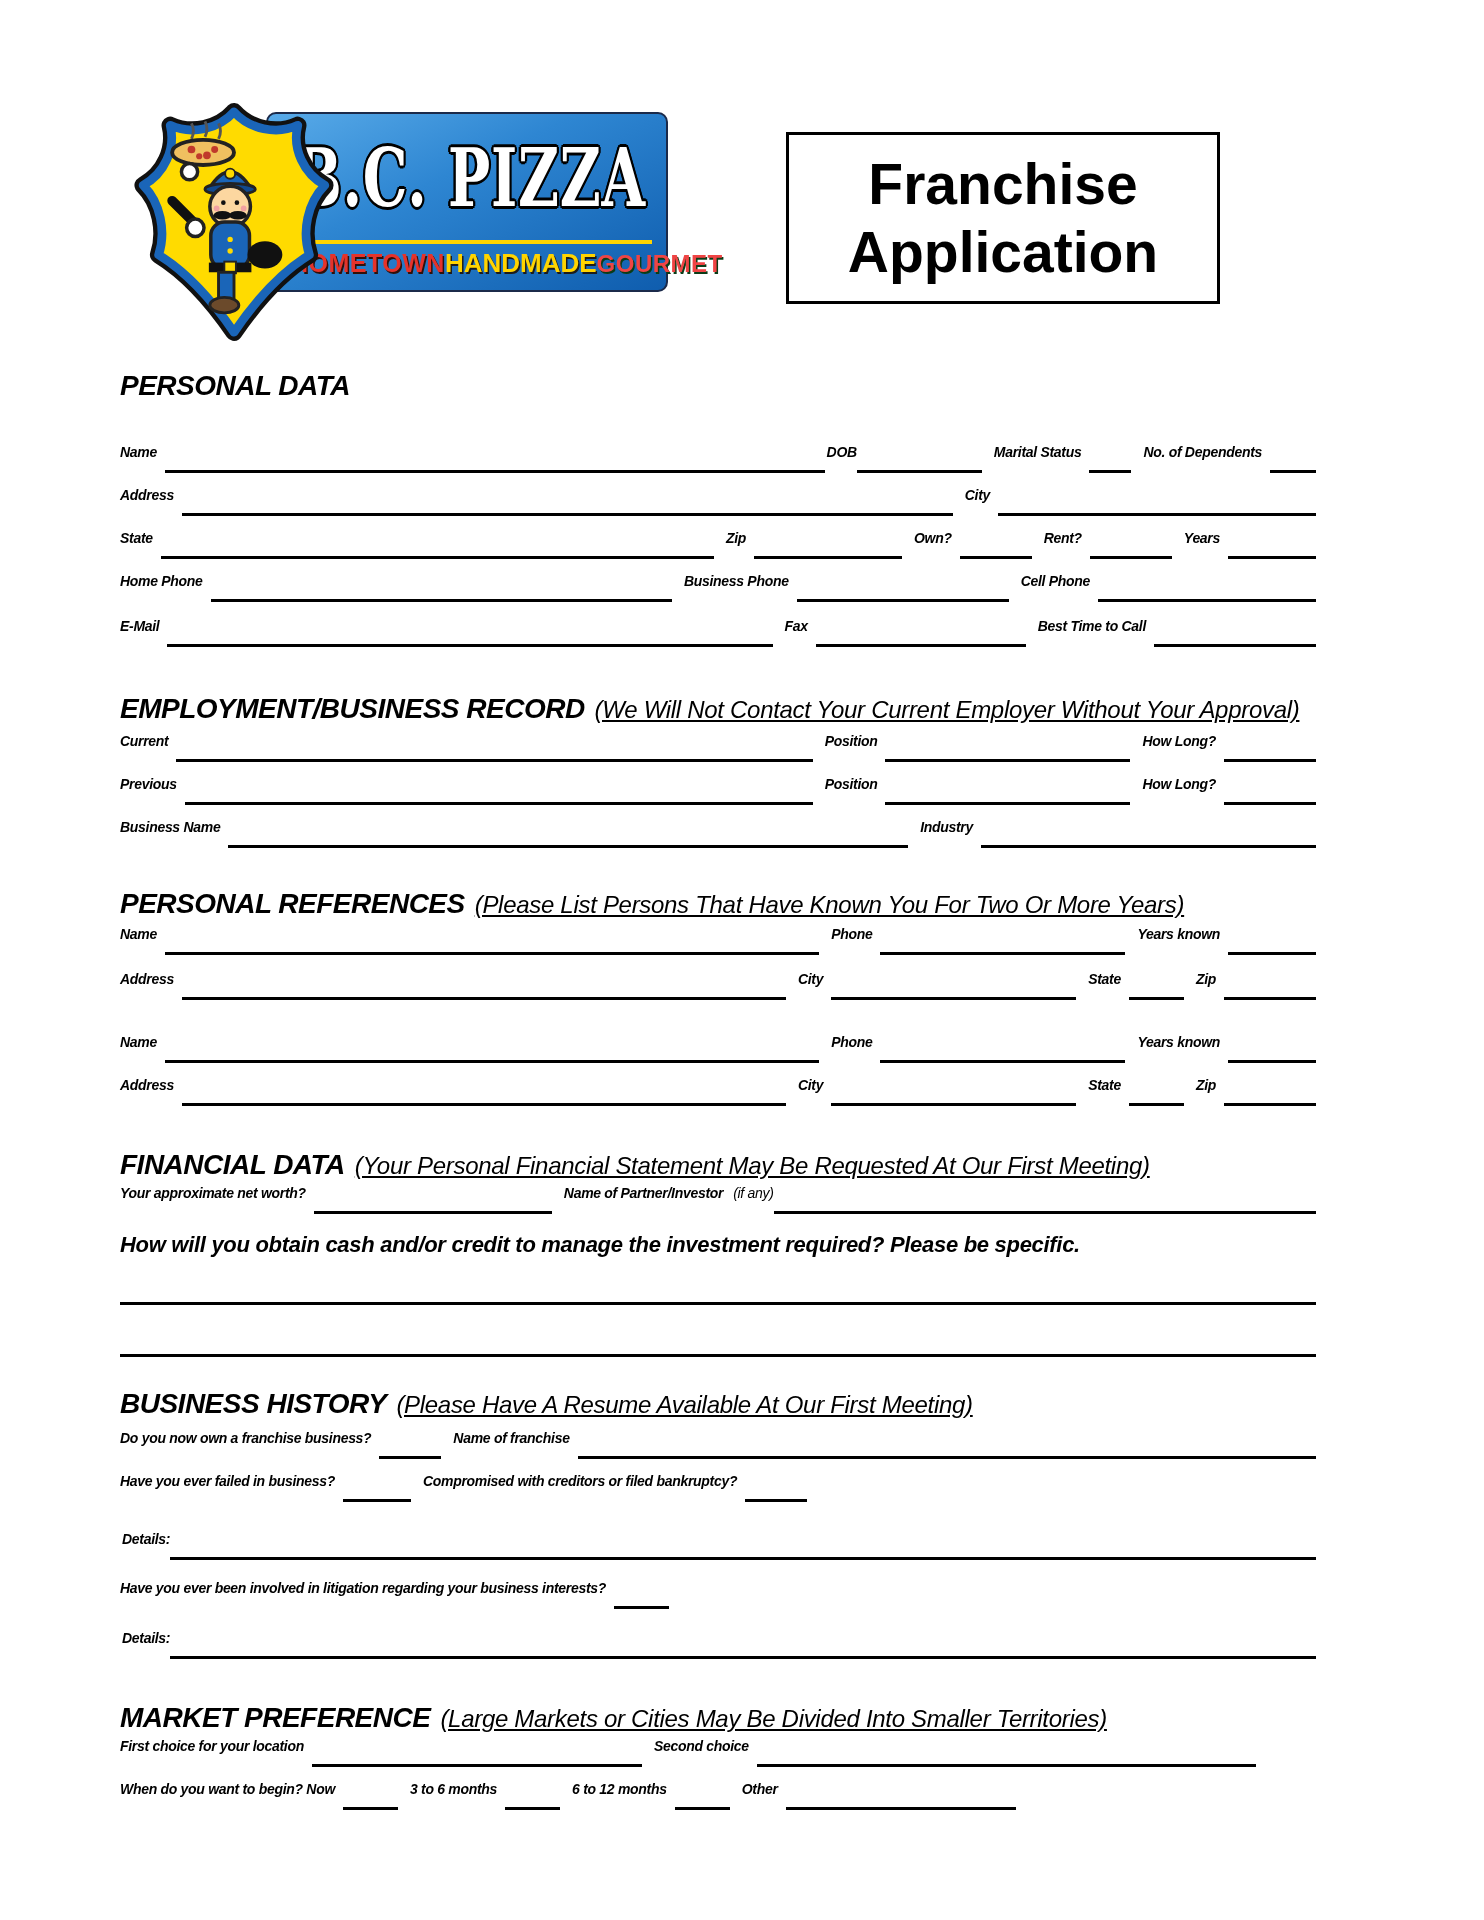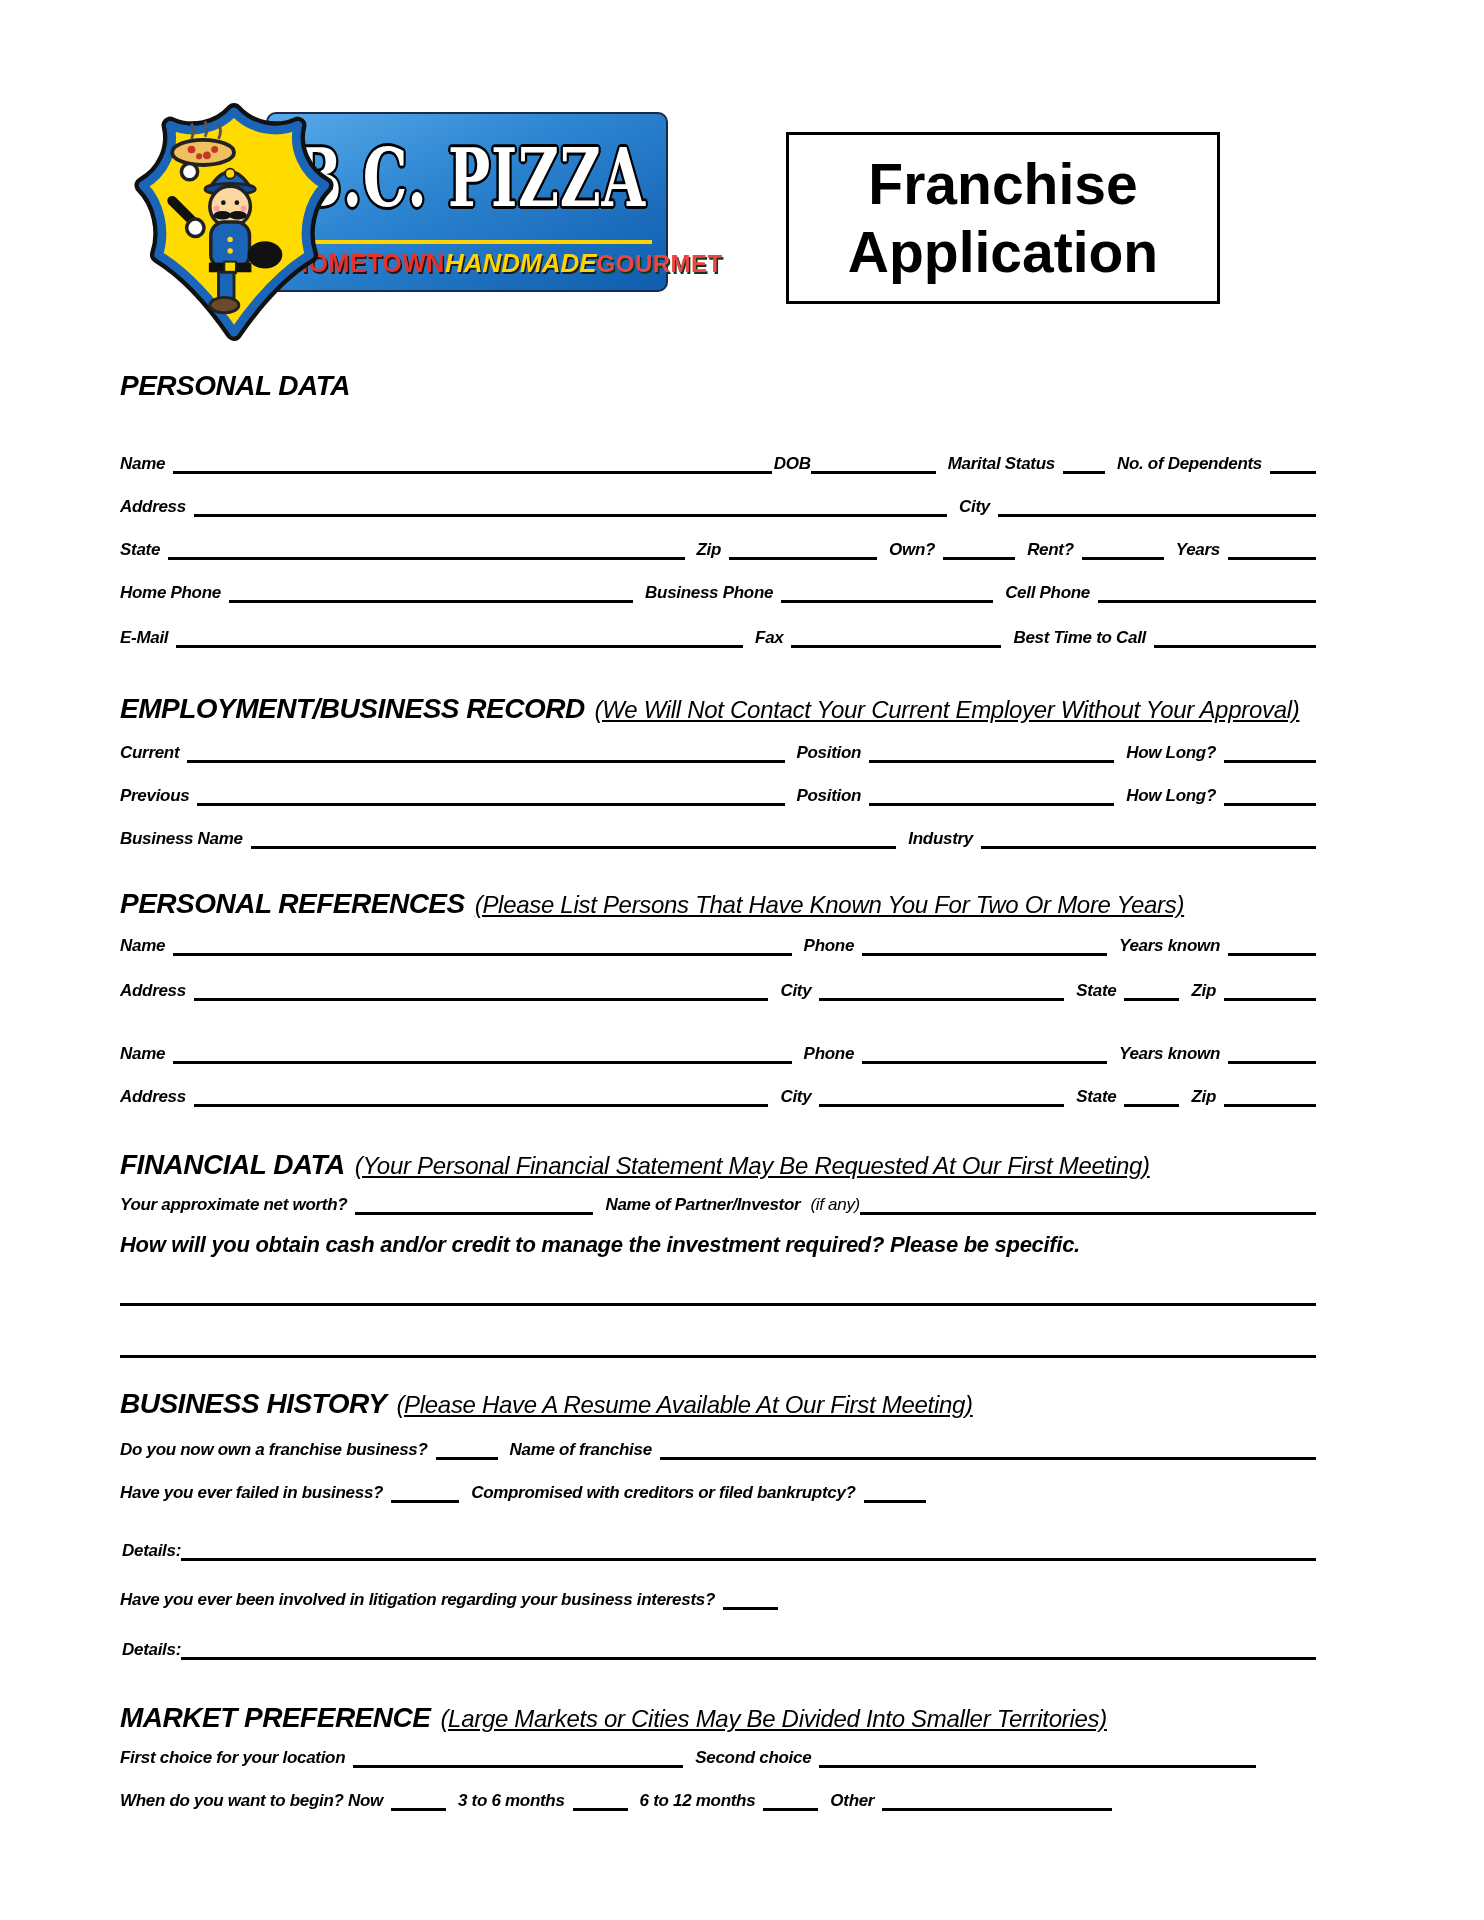--- a/index.html
+++ b/index.html
@@ -27,41 +27,41 @@
     text-shadow:3px 0 0 #000,-3px 0 0 #000,0 3px 0 #000,0 -3px 0 #000,
                 2px 2px 0 #000,-2px -2px 0 #000,2px -2px 0 #000,-2px 2px 0 #000;
   }
   .tagline-rule { position:absolute; left:172px; top:140px; width:362px; height:4px; background:#ffd400; }
   .tagline {
     position:absolute; left:172px; top:148px; width:368px;
     display:flex; justify-content:space-between; align-items:baseline;
     font-weight:bold; white-space:nowrap;
   }
   .tg-hometown { color:#e5332b; font-size:25px; letter-spacing:0.5px; text-shadow:1.5px 1.5px 0 #30100a; }
-  .tg-handmade { color:#ffd400; font-size:26px; font-style:italic; text-shadow:1.5px 1.5px 0 #1c1c1c; }
+  .tg-handmade { color:#ffd400; font-size:26px; text-shadow:1.5px 1.5px 0 #1c1c1c; }
   .tg-gourmet  { color:#ef4444; font-size:24px; letter-spacing:0.5px; text-shadow:1.5px 1.5px 0 #0a3c17; }
   .shield-svg { position:absolute; left:0; top:0; }
 
   .title-box {
     margin-left:118px; margin-top:32px; width:434px; height:172px;
     border:3px solid #000; box-sizing:border-box; background:#fff;
     display:flex; flex-direction:column; align-items:center; justify-content:center;
     font-size:57px; font-weight:bold; line-height:1.2; letter-spacing:0px;
   }
 
   
   .content { position:absolute; left:120px; top:370px; width:1196px; }
 
   .sec { display:flex; align-items:baseline; margin:0; white-space:nowrap; }
   .sec-title { font-size:28px; font-weight:bold; font-style:italic; letter-spacing:-0.5px; }
   .note { font-size:24px; font-style:italic; font-weight:normal; margin-left:10px; letter-spacing:-0.3px;text-decoration:underline; }
 
   .row {
-    display:flex; align-items:flex-end; height:30px;
-    font-size:17px; font-weight:bold; font-style:italic;
+    display:flex; align-items:flex-start; height:30px;
+    font-size:14px; font-weight:bold; font-style:italic;
     letter-spacing:-0.3px; white-space:nowrap;
   }
   .lbl { margin-right:8px; flex:0 0 auto; }
   .line + .lbl { margin-left:12px; }
   .tight { margin-left:2px !important; margin-right:0 !important; }
   .line { border-bottom:3px solid #000; height:26px; flex:0 0 auto; display:inline-block; }
   .fx { flex:1 1 auto; }
   .qtext { font-size:22px; font-weight:bold; font-style:italic; letter-spacing:-0.3px; }
   .note-inline { font-weight:normal; }
 

